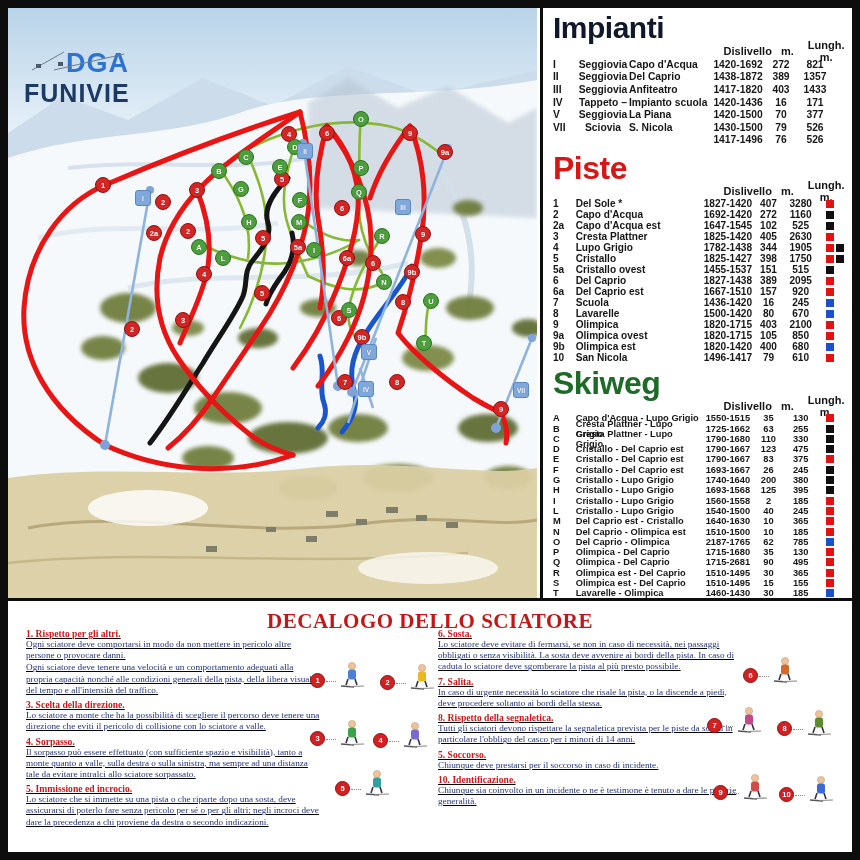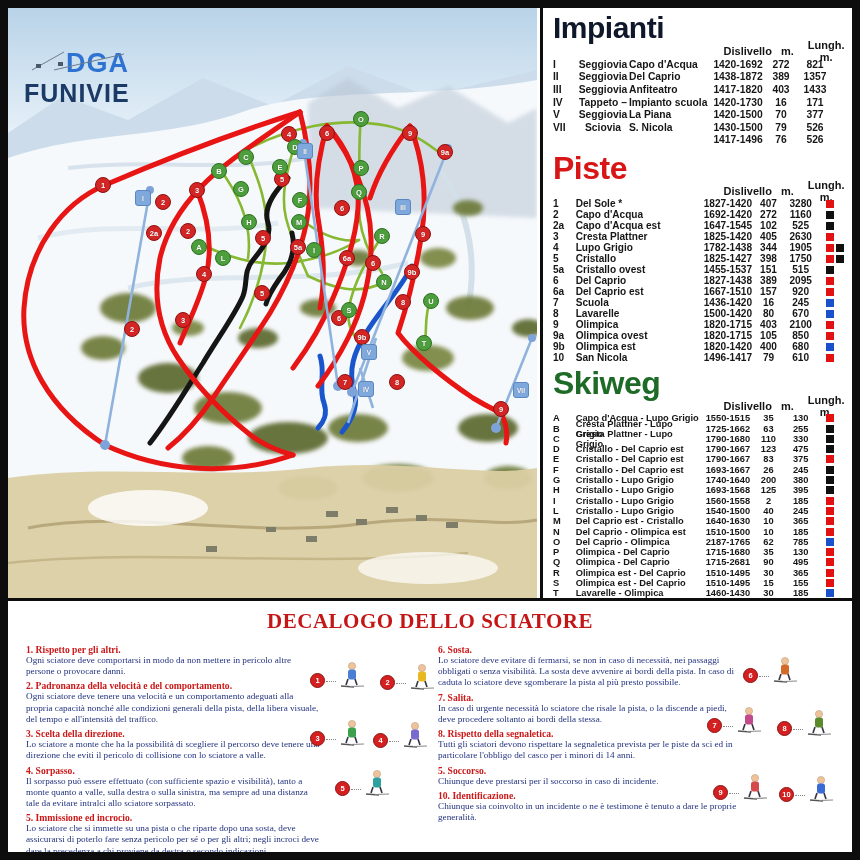--- a/index.html
+++ b/index.html
@@ -36,21 +36,21 @@
   .c-id{width:24px;} .c-n1{width:52px;text-align:center;} .c-n2{width:80px;} .c-name{width:132px;}
   .c-d{width:58px;text-align:center;} .c-m{width:28px;text-align:center;} .c-l{width:40px;text-align:center;}
   .c-sq{width:28px;display:flex;gap:2px;padding-left:6px;}
   .sq{width:8px;height:8px;display:inline-block;}
 
   
   .bp{position:absolute;left:0;top:590px;width:844px;height:254px;background:#fff;border-top:3px solid #0d0d0d;
       box-sizing:border-box;}
   .dec-title{position:absolute;left:0;top:8px;width:844px;text-align:center;
       font:700 21px "Liberation Serif",serif;color:#c41616;letter-spacing:.5px;}
-  .dcol{position:absolute;top:40px;}
+  .dcol{position:absolute;top:24px;text-decoration:underline;}
   .dcol.one{left:18px;width:294px;}
   .dcol.two{left:430px;width:302px;}
   .dcol h4{margin:3px 0 0 0;font:700 9.6px "Liberation Serif",serif;color:#cc1818;}
   .dcol p{margin:0 0 1px 0;font:400 9.2px "Liberation Serif",serif;color:#23337e;line-height:1.22;}
   .fig{position:absolute;width:60px;height:30px;}
   .fig .badge{position:absolute;left:0;top:12px;width:13px;height:13px;border-radius:50%;background:#d42020;
       border:1px solid #8e1010;color:#fff;font:700 7.5px "Liberation Sans",sans-serif;
       display:flex;align-items:center;justify-content:center;}
   .fig .dots{position:absolute;left:16px;top:20px;width:10px;border-top:1px dotted #888;}
   .fig svg{position:absolute;left:28px;top:0;}
@@ -276,21 +276,21 @@
             <span class="c-n1">Seggiovia</span>
             <span class="c-n2">Anfiteatro</span>
             <span class="c-d">1417-1820</span>
             <span class="c-m">403</span>
             <span class="c-l">1433</span>
           </div>
           <div class="trow">
             <span class="c-id">IV</span>
             <span class="c-n1">Tappeto –</span>
             <span class="c-n2">Impianto scuola</span>
-            <span class="c-d">1420-1730</span>
+            <span class="c-d">1420-1436</span>
             <span class="c-m">16</span>
             <span class="c-l">171</span>
           </div>
           <div class="trow">
             <span class="c-id">V</span>
             <span class="c-n1">Seggiovia</span>
             <span class="c-n2">La Piana</span>
             <span class="c-d">1420-1500</span>
             <span class="c-m">70</span>
             <span class="c-l">377</span>
@@ -664,21 +664,20 @@
             </span>
           </div>
         </div>
     </div>
 
     <div class="bp">
       <div class="dec-title">DECALOGO DELLO SCIATORE</div>
       <div class="dcol one" id="dcol1">
           <h4>1. Rispetto per gli altri.</h4>
           <p>Ogni sciatore deve comportarsi in modo da non mettere in pericolo altre persone o provocare danni.</p>
-          <h4>2. Padronanza della velocità e del comportamento.</h4>
           <p>Ogni sciatore deve tenere una velocità e un comportamento adeguati alla propria capacità nonché alle condizioni generali della pista, della libera visuale, del tempo e all'intensità del traffico.</p>
           <h4>3. Scelta della direzione.</h4>
           <p>Lo sciatore a monte che ha la possibilità di scegliere il percorso deve tenere una direzione che eviti il pericolo di collisione con lo sciatore a valle.</p>
           <h4>4. Sorpasso.</h4>
           <p>Il sorpasso può essere effettuato (con sufficiente spazio e visibilità), tanto a monte quanto a valle, sulla destra o sulla sinistra, ma sempre ad una distanza tale da evitare intralci allo sciatore sorpassato.</p>
           <h4>5. Immissione ed incrocio.</h4>
           <p>Lo sciatore che si immette su una pista o che riparte dopo una sosta, deve assicurarsi di poterlo fare senza pericolo per sé o per gli altri; negli incroci deve dare la precedenza a chi proviene da destra o secondo indicazioni.</p>
         </div>
       <div class="dcol two" id="dcol2">
           <h4>6. Sosta.</h4>

